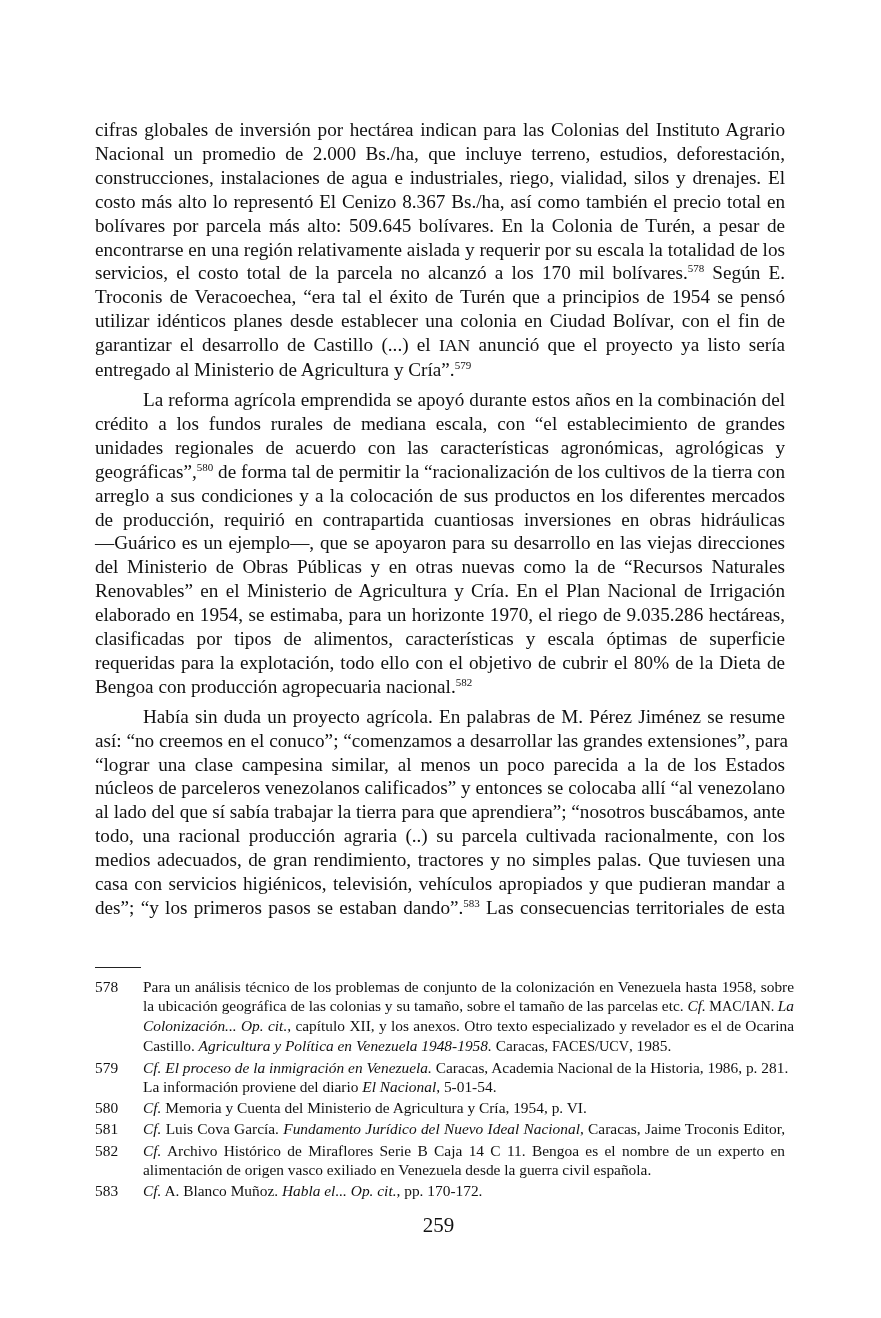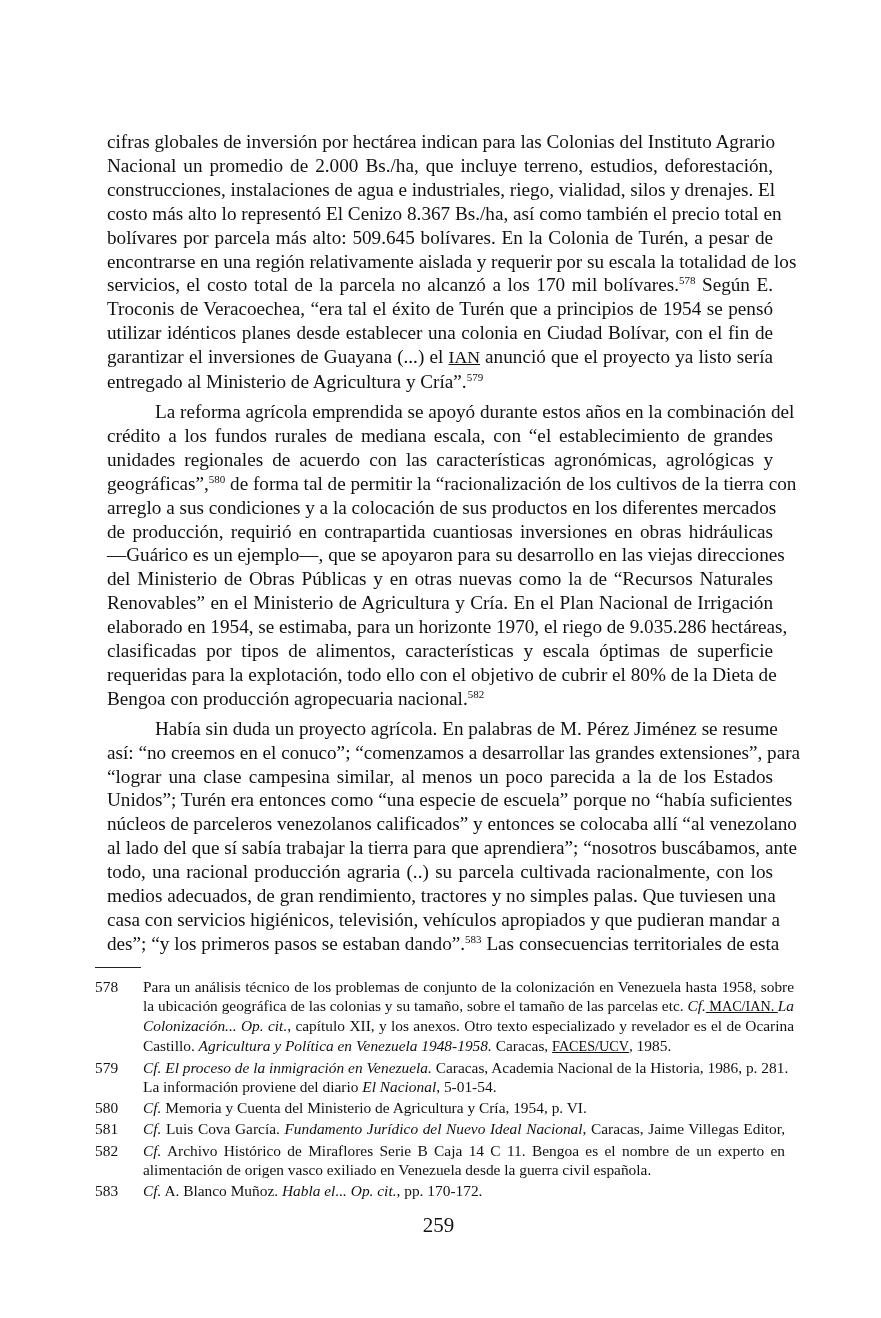--- a/index.html
+++ b/index.html
@@ -1,24 +1,24 @@
 <!DOCTYPE html>
 <html><head>
 <meta charset="utf-8">
 <style>
   html, body { margin: 0; padding: 0; background: #ffffff; }
   body { width: 881px; height: 1318px; position: relative; overflow: hidden;
          font-family: "Liberation Serif", "DejaVu Serif", serif; color: #111; }
   .page { position: absolute; left: 95px; top: 118px; width: 690px; }
-  .body-text { font-size: 19.2px; line-height: 23.9px; text-align: justify; margin: 12px; }
+  .body-text { font-size: 19.2px; line-height: 23.9px; text-align: justify; margin: 0; }
   .para { margin: 0 0 6px 0; text-align: justify; }
   .line { display: block; text-align: justify; text-align-last: justify; white-space: nowrap; }
   .line.last { text-align-last: left; }
   sup { font-size: 11px; line-height: 0; vertical-align: 7px; }
-  .sc { font-variant: small-caps; font-size: 0.92em; text-decoration: underline; }
+  .sc { font-variant: small-caps; font-size: 0.92em; }
   .rule { position: absolute; left: 95px; top: 967px; width: 46px; height: 0; border-top: 1.3px solid #222; }
   .footnotes { position: absolute; left: 95px; top: 977px; width: 690px; font-size: 15.4px; line-height: 19.2px; }
   .fn { display: flex; margin-bottom: 2px; }
   .fn-num { width: 48px; flex: 0 0 48px; }
   .fn-body { flex: 1; }
   .fn-body .line { text-align: justify; text-align-last: justify; }
   .fn-body .line.last { text-align-last: left; }
   i { font-style: italic; }
   .page-number { position: absolute; left: 0; width: 877px; top: 1213px; text-align: center; font-size: 21px; }
 </style>
@@ -31,21 +31,21 @@
     <p class="para">
       <span class="line">cifras globales de inversión por hectárea indican para las Colonias del Instituto Agrario</span>
       <span class="line">Nacional un promedio de 2.000 Bs./ha, que incluye terreno, estudios, deforestación,</span>
       <span class="line">construcciones, instalaciones de agua e industriales, riego, vialidad, silos y drenajes. El</span>
       <span class="line">costo más alto lo representó El Cenizo 8.367 Bs./ha, así como también el precio total en</span>
       <span class="line">bolívares por parcela más alto: 509.645 bolívares. En la Colonia de Turén, a pesar de</span>
       <span class="line">encontrarse en una región relativamente aislada y requerir por su escala la totalidad de los</span>
       <span class="line"><span>servicios, el costo total de la parcela no alcanzó a los 170 mil bolívares.</span><sup>578</sup><span> Según E.</span></span>
       <span class="line">Troconis de Veracoechea, “era tal el éxito de Turén  que a principios de 1954 se pensó</span>
       <span class="line">utilizar idénticos planes desde establecer una colonia en Ciudad Bolívar, con el fin de</span>
-      <span class="line"><span>garantizar el inversiones de Guayana (...) el </span><span class="sc">IAN</span><span> anunció que el proyecto ya listo sería</span></span>
+      <span class="line"><span>garantizar el desarrollo de Castillo (...) el </span><span class="sc">IAN</span><span> anunció que el proyecto ya listo sería</span></span>
       <span class="line last"><span>entregado al Ministerio de Agricultura y Cría”.</span><sup>579</sup></span>
     </p>
 
     <p class="para">
       <span class="line" style="padding-left:48px">La reforma agrícola emprendida se apoyó durante estos años en la combinación del</span>
       <span class="line">crédito a los fundos rurales de mediana escala, con “el establecimiento de grandes</span>
       <span class="line">unidades regionales de acuerdo con las características agronómicas, agrológicas y</span>
       <span class="line"><span>geográficas”,</span><sup>580</sup><span> de forma tal de permitir la “racionalización de los cultivos de la tierra con</span></span>
       <span class="line">arreglo a sus condiciones y a la colocación de sus productos en los diferentes mercados</span>
       <span class="line">de producción, requirió en contrapartida cuantiosas inversiones en obras hidráulicas</span>
@@ -55,21 +55,20 @@
       <span class="line">elaborado en 1954, se estimaba, para un horizonte 1970, el riego de 9.035.286 hectáreas,</span>
       <span class="line">clasificadas por tipos de alimentos, características y escala óptimas de  superficie</span>
       <span class="line">requeridas para la explotación, todo ello con el objetivo de cubrir el 80% de la Dieta de</span>
       <span class="line last"><span>Bengoa con producción agropecuaria nacional.</span><sup>582</sup></span>
     </p>
 
     <p class="para">
       <span class="line" style="padding-left:48px">Había sin duda un proyecto agrícola. En palabras de M. Pérez Jiménez se resume</span>
       <span class="line">así: “no creemos en el conuco”; “comenzamos a desarrollar las grandes extensiones”, para</span>
       <span class="line">“lograr una clase campesina similar, al menos un poco parecida a la de los Estados</span>
-      <span class="line">Unidos”; Turén era entonces como “una especie de escuela” porque no “había suficientes</span>
       <span class="line">núcleos de parceleros venezolanos calificados” y entonces se colocaba allí “al venezolano</span>
       <span class="line">al lado del que sí sabía trabajar la tierra para que aprendiera”; “nosotros buscábamos, ante</span>
       <span class="line">todo, una racional producción agraria (..) su parcela cultivada racionalmente, con los</span>
       <span class="line">medios adecuados, de gran rendimiento, tractores y no simples palas. Que tuviesen una</span>
       <span class="line">casa con servicios higiénicos, televisión, vehículos apropiados  y que pudieran mandar a</span>
       <span class="line"><span>des”; “y los primeros pasos se estaban dando”.</span><sup>583</sup><span> Las consecuencias territoriales de esta</span></span>
     </p>
   </div>
 </div>
 
@@ -98,21 +97,21 @@
   <div class="fn">
     <span class="fn-num">580</span>
     <div class="fn-body">
       <span class="line last"><i>Cf.</i><span> Memoria y Cuenta del Ministerio de Agricultura y Cría, 1954, p. VI.</span></span>
     </div>
   </div>
 
   <div class="fn">
     <span class="fn-num">581</span>
     <div class="fn-body">
-      <span class="line"><i>Cf.</i><span> Luis Cova García. </span><i>Fundamento Jurídico del Nuevo Ideal Nacional</i><span>, Caracas, Jaime Villegas Editor,</span></span>
+      <span class="line"><i>Cf.</i><span> Luis Cova García. </span><i>Fundamento Jurídico del Nuevo Ideal Nacional</i><span>, Caracas, Jaime Troconis Editor,</span></span>
     </div>
   </div>
 
   <div class="fn">
     <span class="fn-num">582</span>
     <div class="fn-body">
       <span class="line"><i>Cf.</i><span> Archivo Histórico de Miraflores Serie B Caja 14 C 11. Bengoa es el nombre de un experto en</span></span>
       <span class="line last">alimentación de origen vasco exiliado en Venezuela desde la guerra civil española.</span>
     </div>
   </div>

